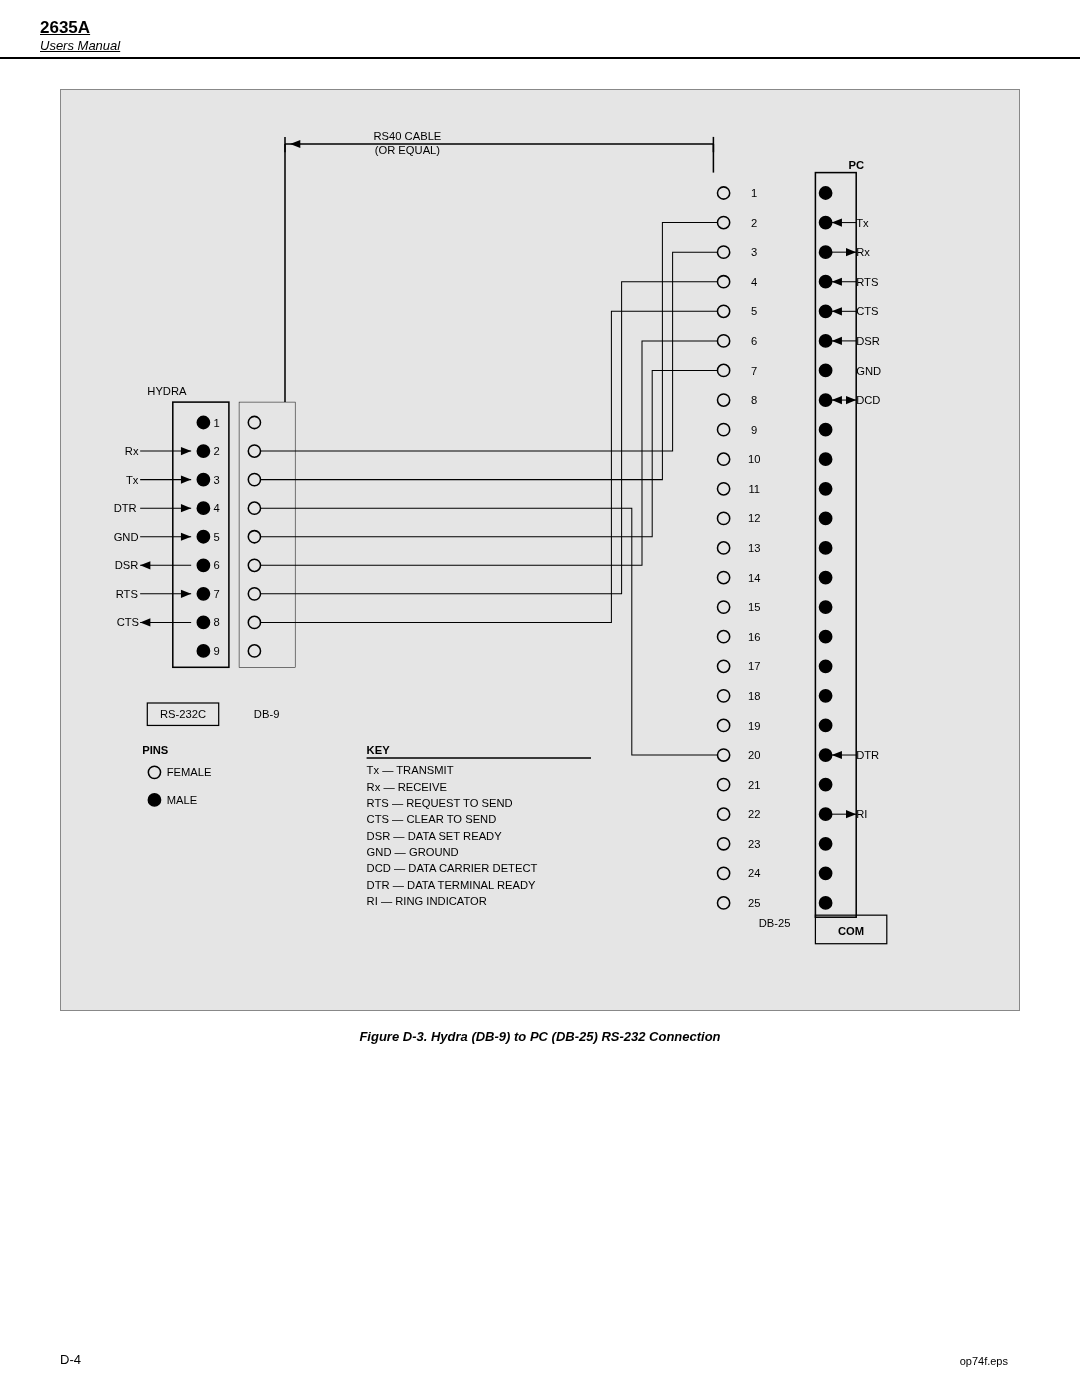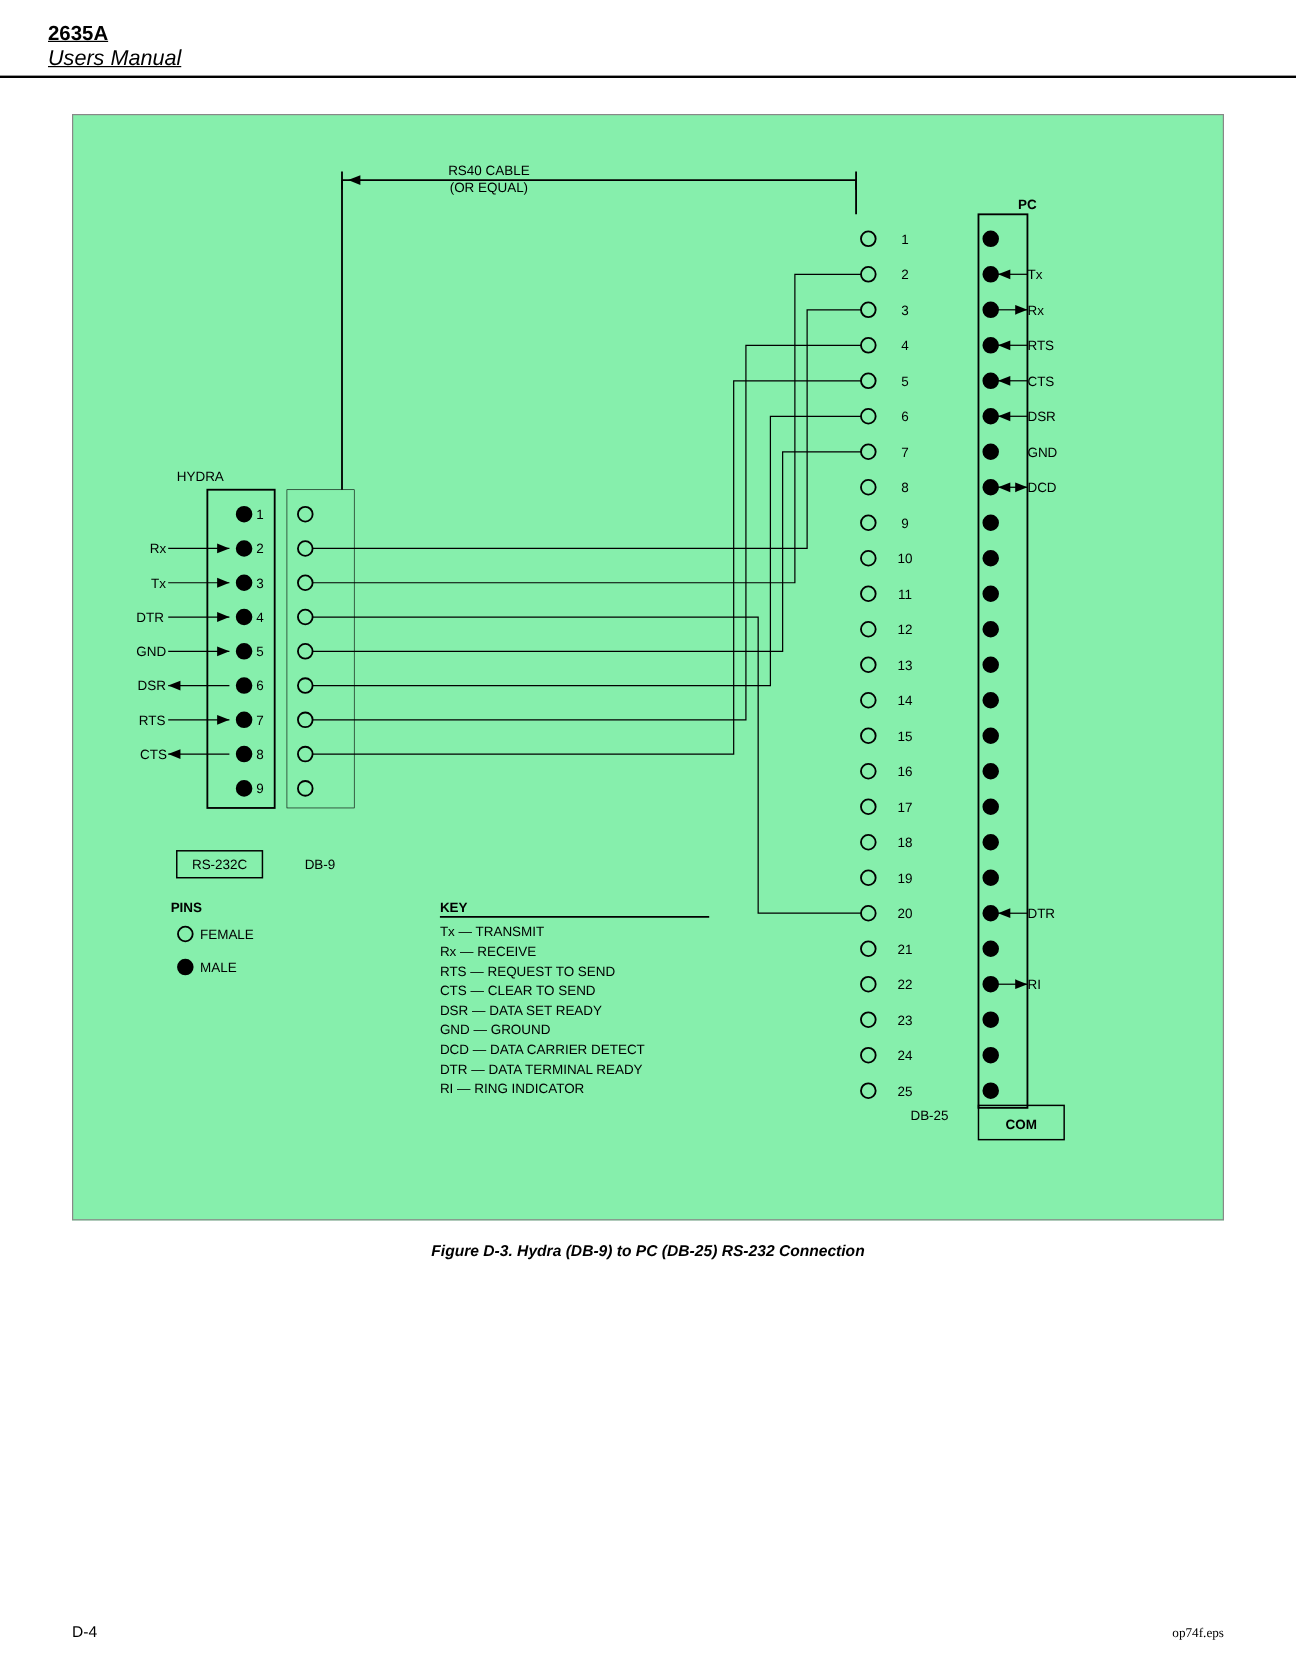--- a/index.html
+++ b/index.html
@@ -16,30 +16,30 @@
       border-bottom: 2px solid #000;
       margin-bottom: 0;
       text-decoration: underline;
     }
     .page-header .title {
       font-weight: bold;
       font-size: 17px;
     }
     .page-header .subtitle {
       font-style: italic;
-      font-size: 18px;
+      font-size: 13px;
     }
     .page-content {
       padding: 30px 60px;
     }
     .diagram-box {
       border: 1.5px solid #888;
       padding: 20px 20px 20px 20px;
       position: relative;
-      background: #86efac;
+      background: #e5e5e5;
       margin-bottom: 18px;
     }
     .diagram-inner {
       position: relative;
       width: 100%;
       height: 880px;
     }
     svg.diagram-svg {
       width: 100%;
       height: 100%;
@@ -54,23 +54,22 @@
     }
     .page-footer {
       position: absolute;
       bottom: 30px;
       left: 60px;
       font-size: 13px;
     }
     .file-ref {
       position: absolute;
       bottom: 30px;
-      right: 60px;
+      right: 72px;
       font-size: 11px;
-      font-family: Liberation Serif, serif;
     }
   </style>
 </head>
 <body>
 
 <div class="page-header">
   <div class="title">2635A</div>
   <div class="subtitle">Users Manual</div>
 </div>
 

